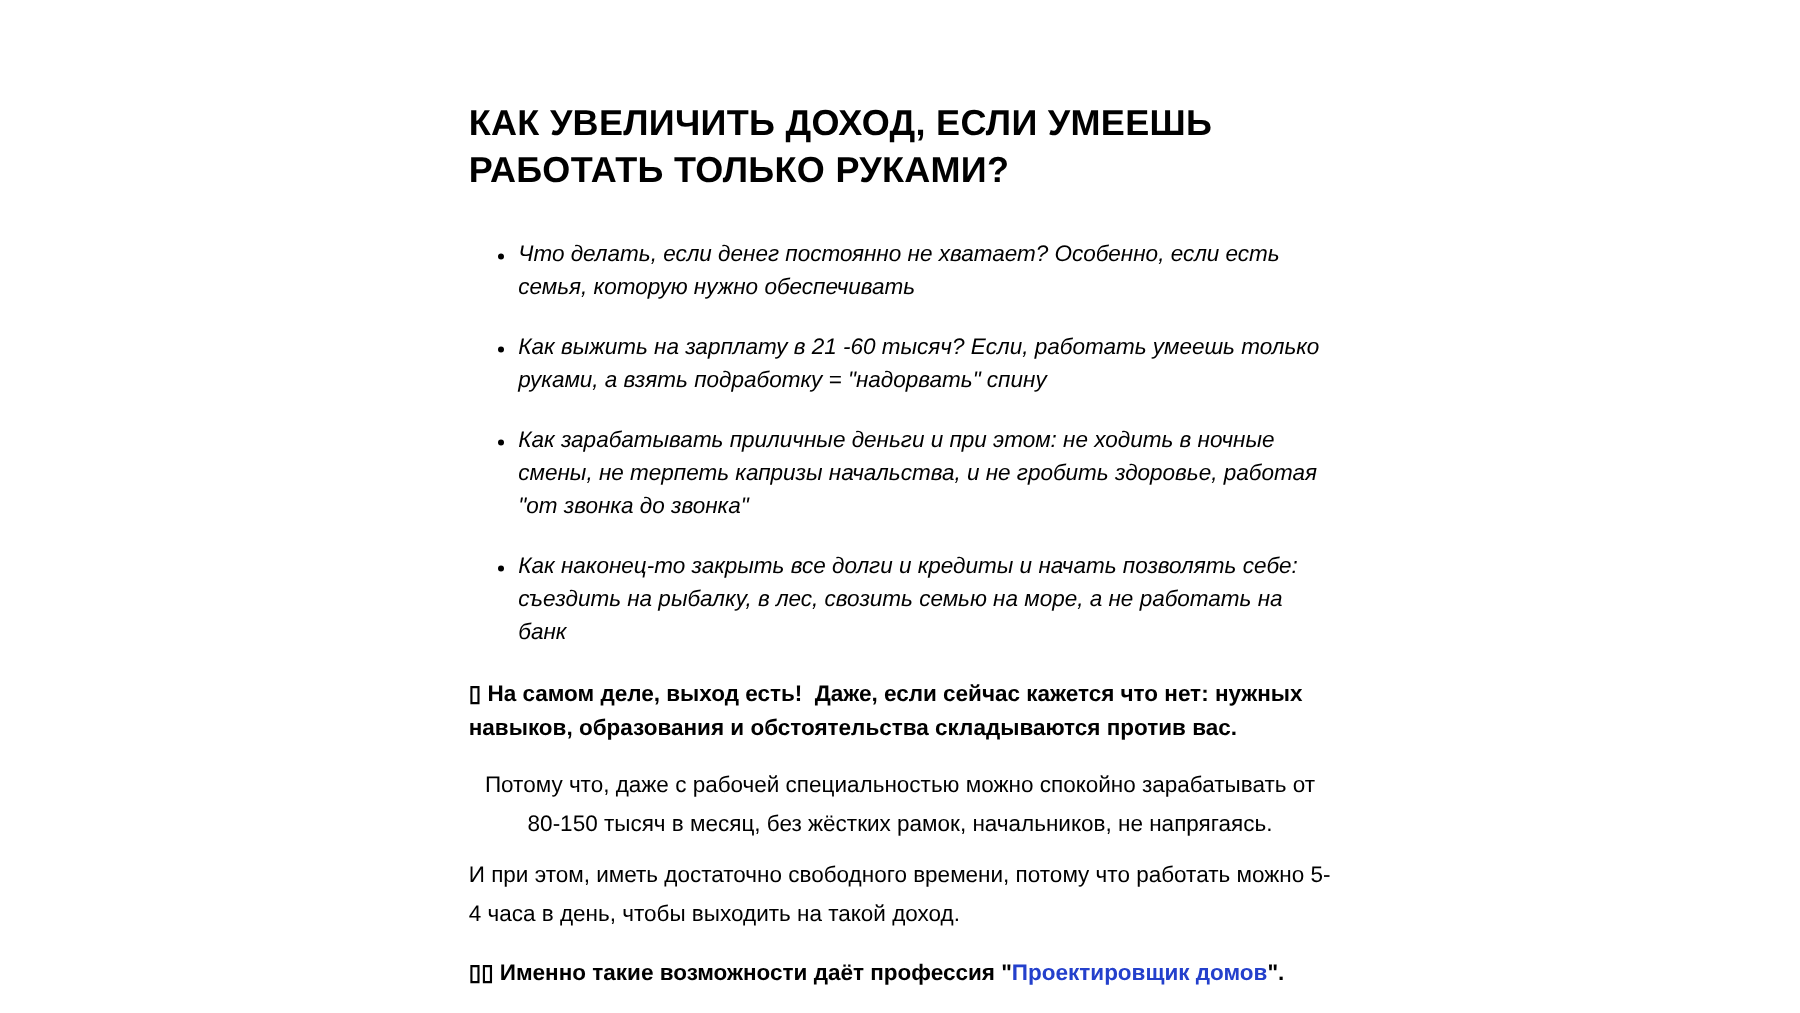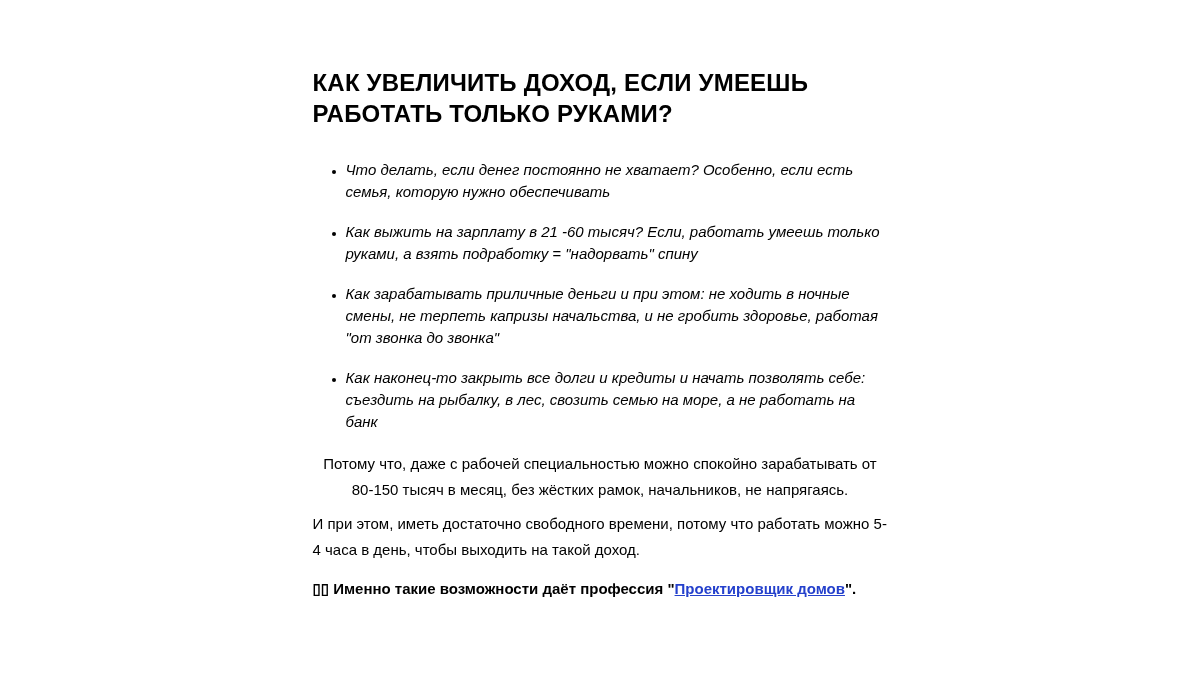--- a/index.html
+++ b/index.html
@@ -60,21 +60,20 @@
   .income { margin: 0 0 8px 0; text-align: center; }
   .freetime { margin: 0 0 14px 0; }
   .cta-line {
     font-size: 15px;
     font-weight: 700;
     line-height: 23px;
     margin: 0 0 18px 0;
   }
   .cta-line a {
     font-weight: 700;
-    text-decoration: underline;
     cursor: pointer;
   }
   .closing {
     font-size: 15px;
     line-height: 22px;
     margin: 0;
   }
 </style>
 </head>
 <body>
@@ -83,20 +82,21 @@
 
   <h1 class="page-title">КАК УВЕЛИЧИТЬ ДОХОД, ЕСЛИ УМЕЕШЬ РАБОТАТЬ ТОЛЬКО РУКАМИ?</h1>
 
   <ul class="benefits">
     <li>Что делать, если денег постоянно не хватает? Особенно, если есть семья, которую нужно обеспечивать</li>
     <li>Как выжить на зарплату в 21 -60 тысяч? Если, работать умеешь только руками, а взять подработку = "надорвать" спину</li>
     <li>Как зарабатывать приличные деньги и при этом: не ходить в ночные смены, не терпеть капризы начальства, и не гробить здоровье, работая "от звонка до звонка"</li>
     <li>Как наконец-то закрыть все долги и кредиты и начать позволять себе: съездить на рыбалку, в лес, свозить семью на море, а не работать на банк</li>
   </ul>
 
+  <p class="para para-bold intro">▯ На самом деле, выход есть!  Даже, если сейчас кажется что нет: нужных навыков, образования и обстоятельства складываются против вас.</p>
 
   <p class="para para-loose income">Потому что, даже с рабочей специальностью можно спокойно зарабатывать от 80-150 тысяч в месяц, без жёстких рамок, начальников, не напрягаясь.</p>
 
   <p class="para para-loose freetime">И при этом, иметь достаточно свободного времени, потому что работать можно 5-4 часа в день, чтобы выходить на такой доход.</p>
 
   <p class="cta-line">
     <span>▯▯ Именно такие возможности даёт профессия "</span><a style="color: rgb(36, 64, 204);">Проектировщик домов</a><span>".</span>
   </p>
 
 

